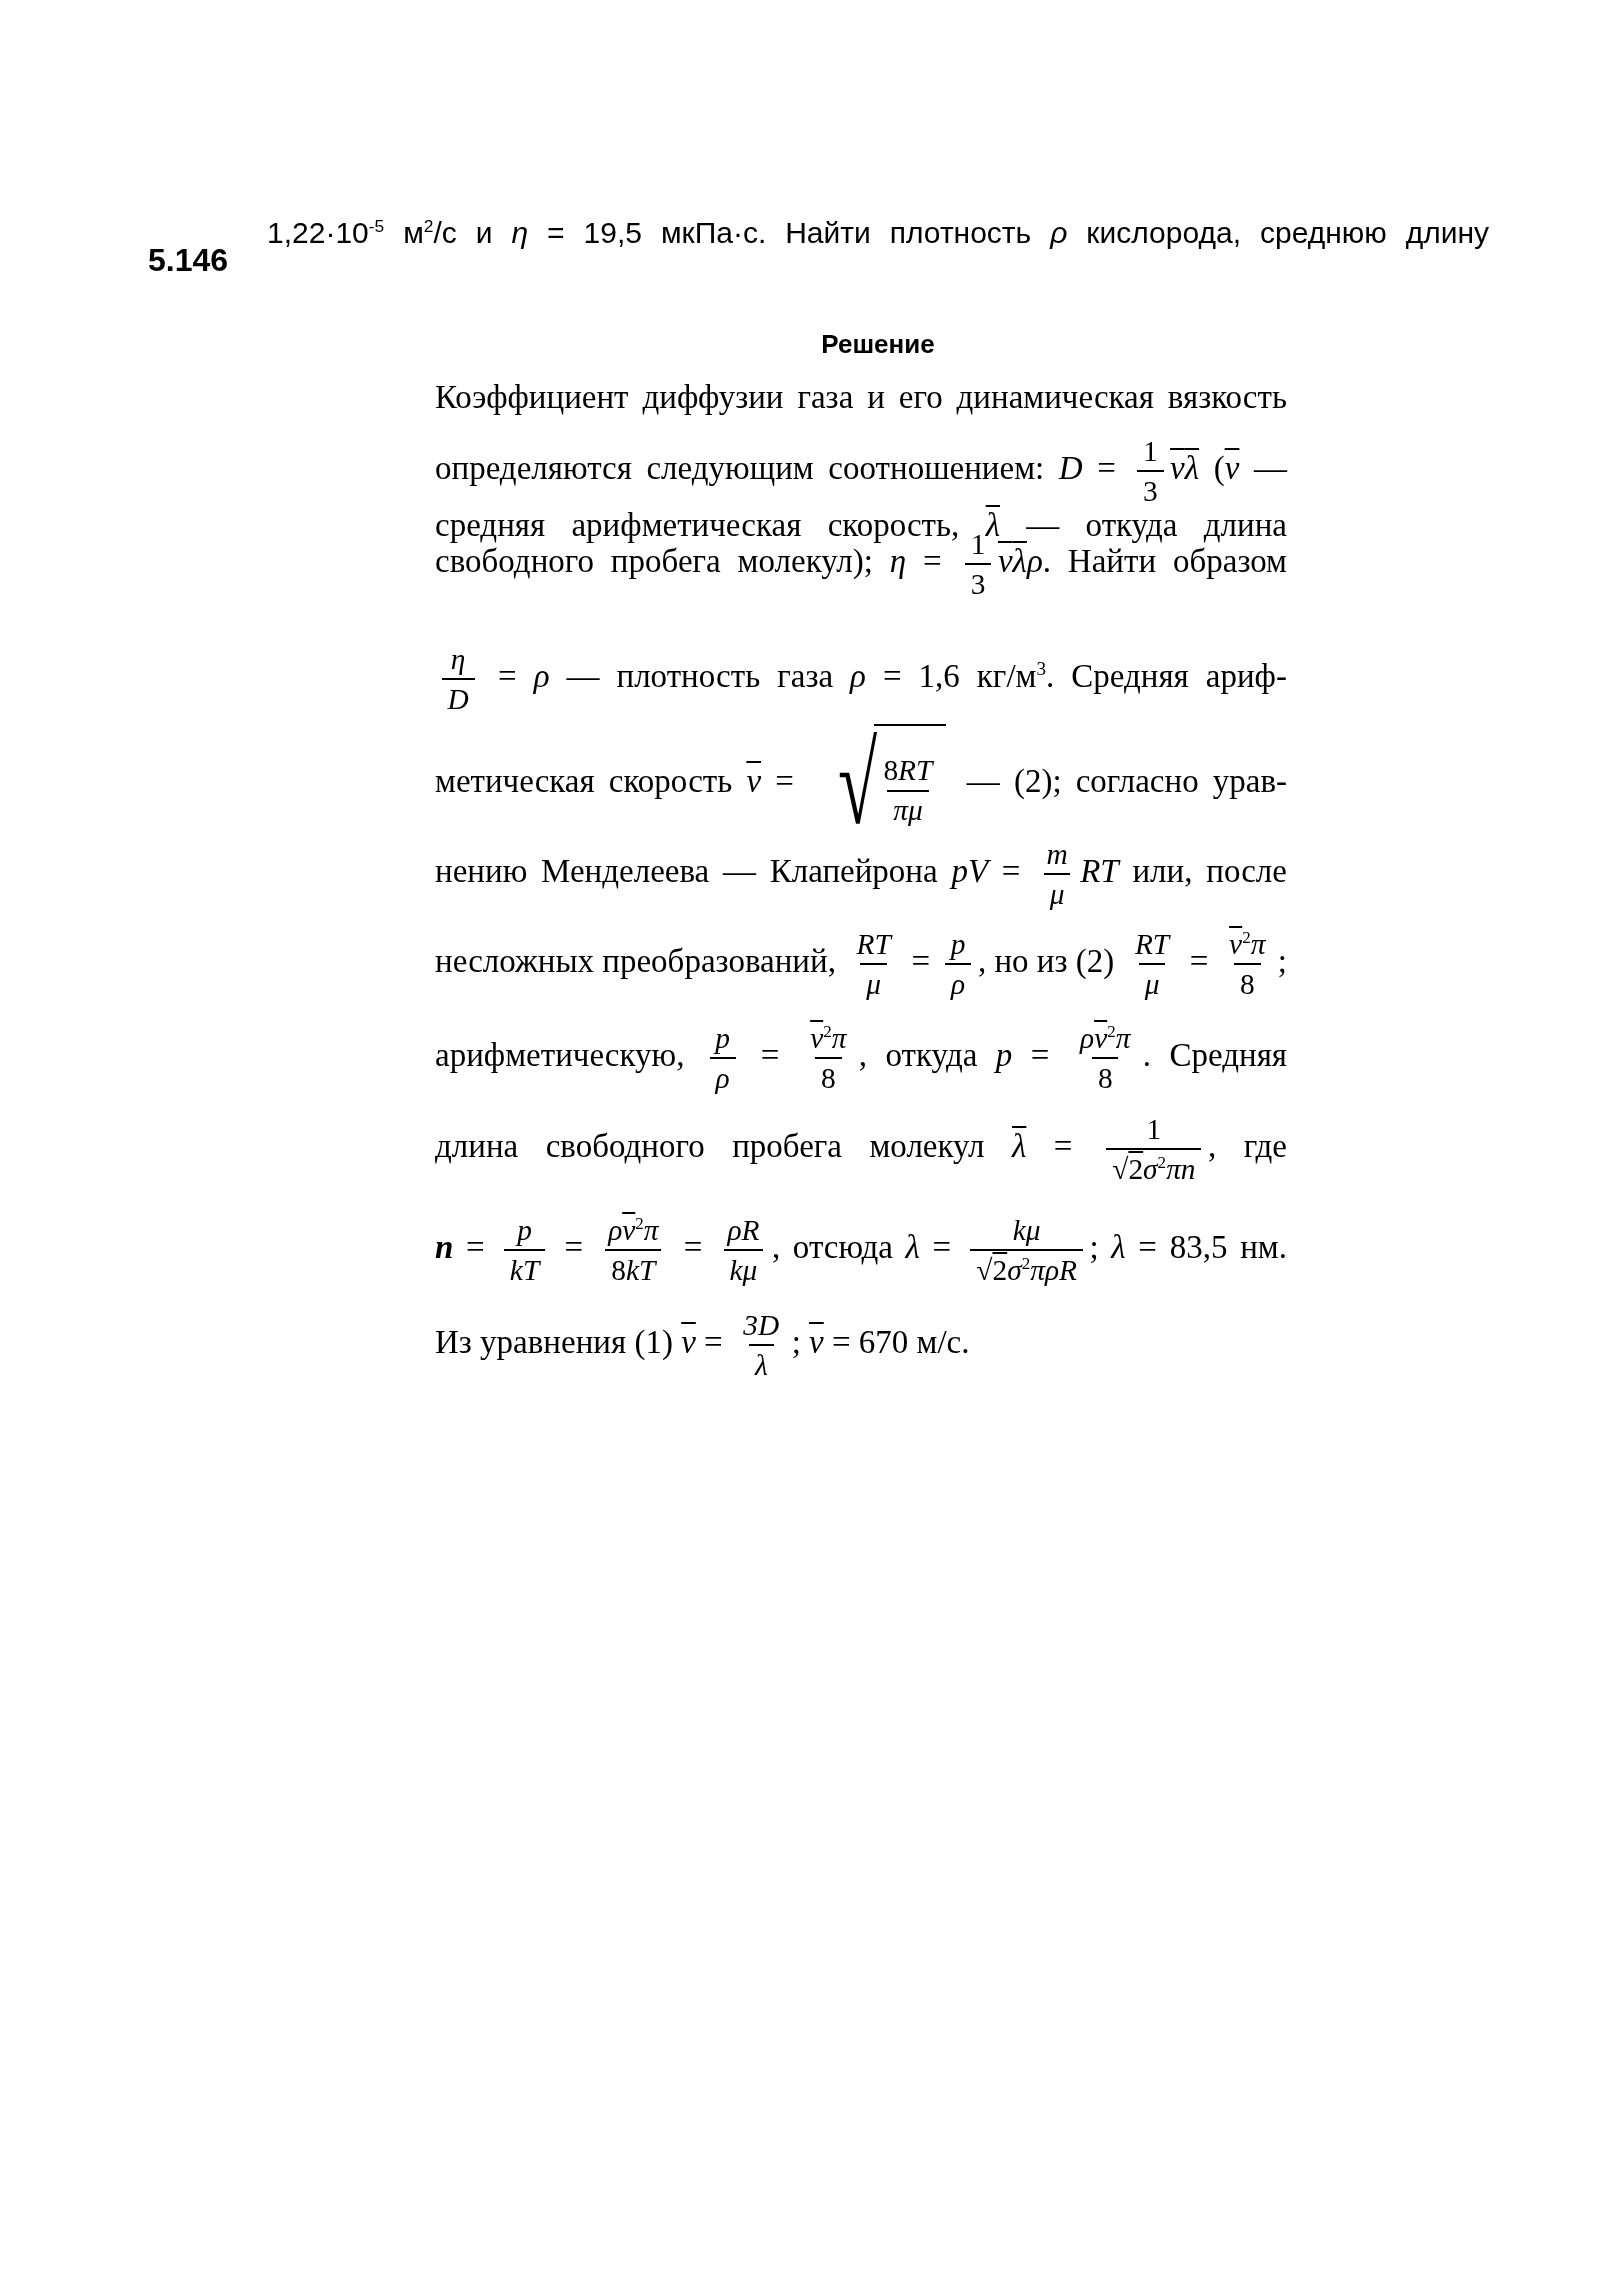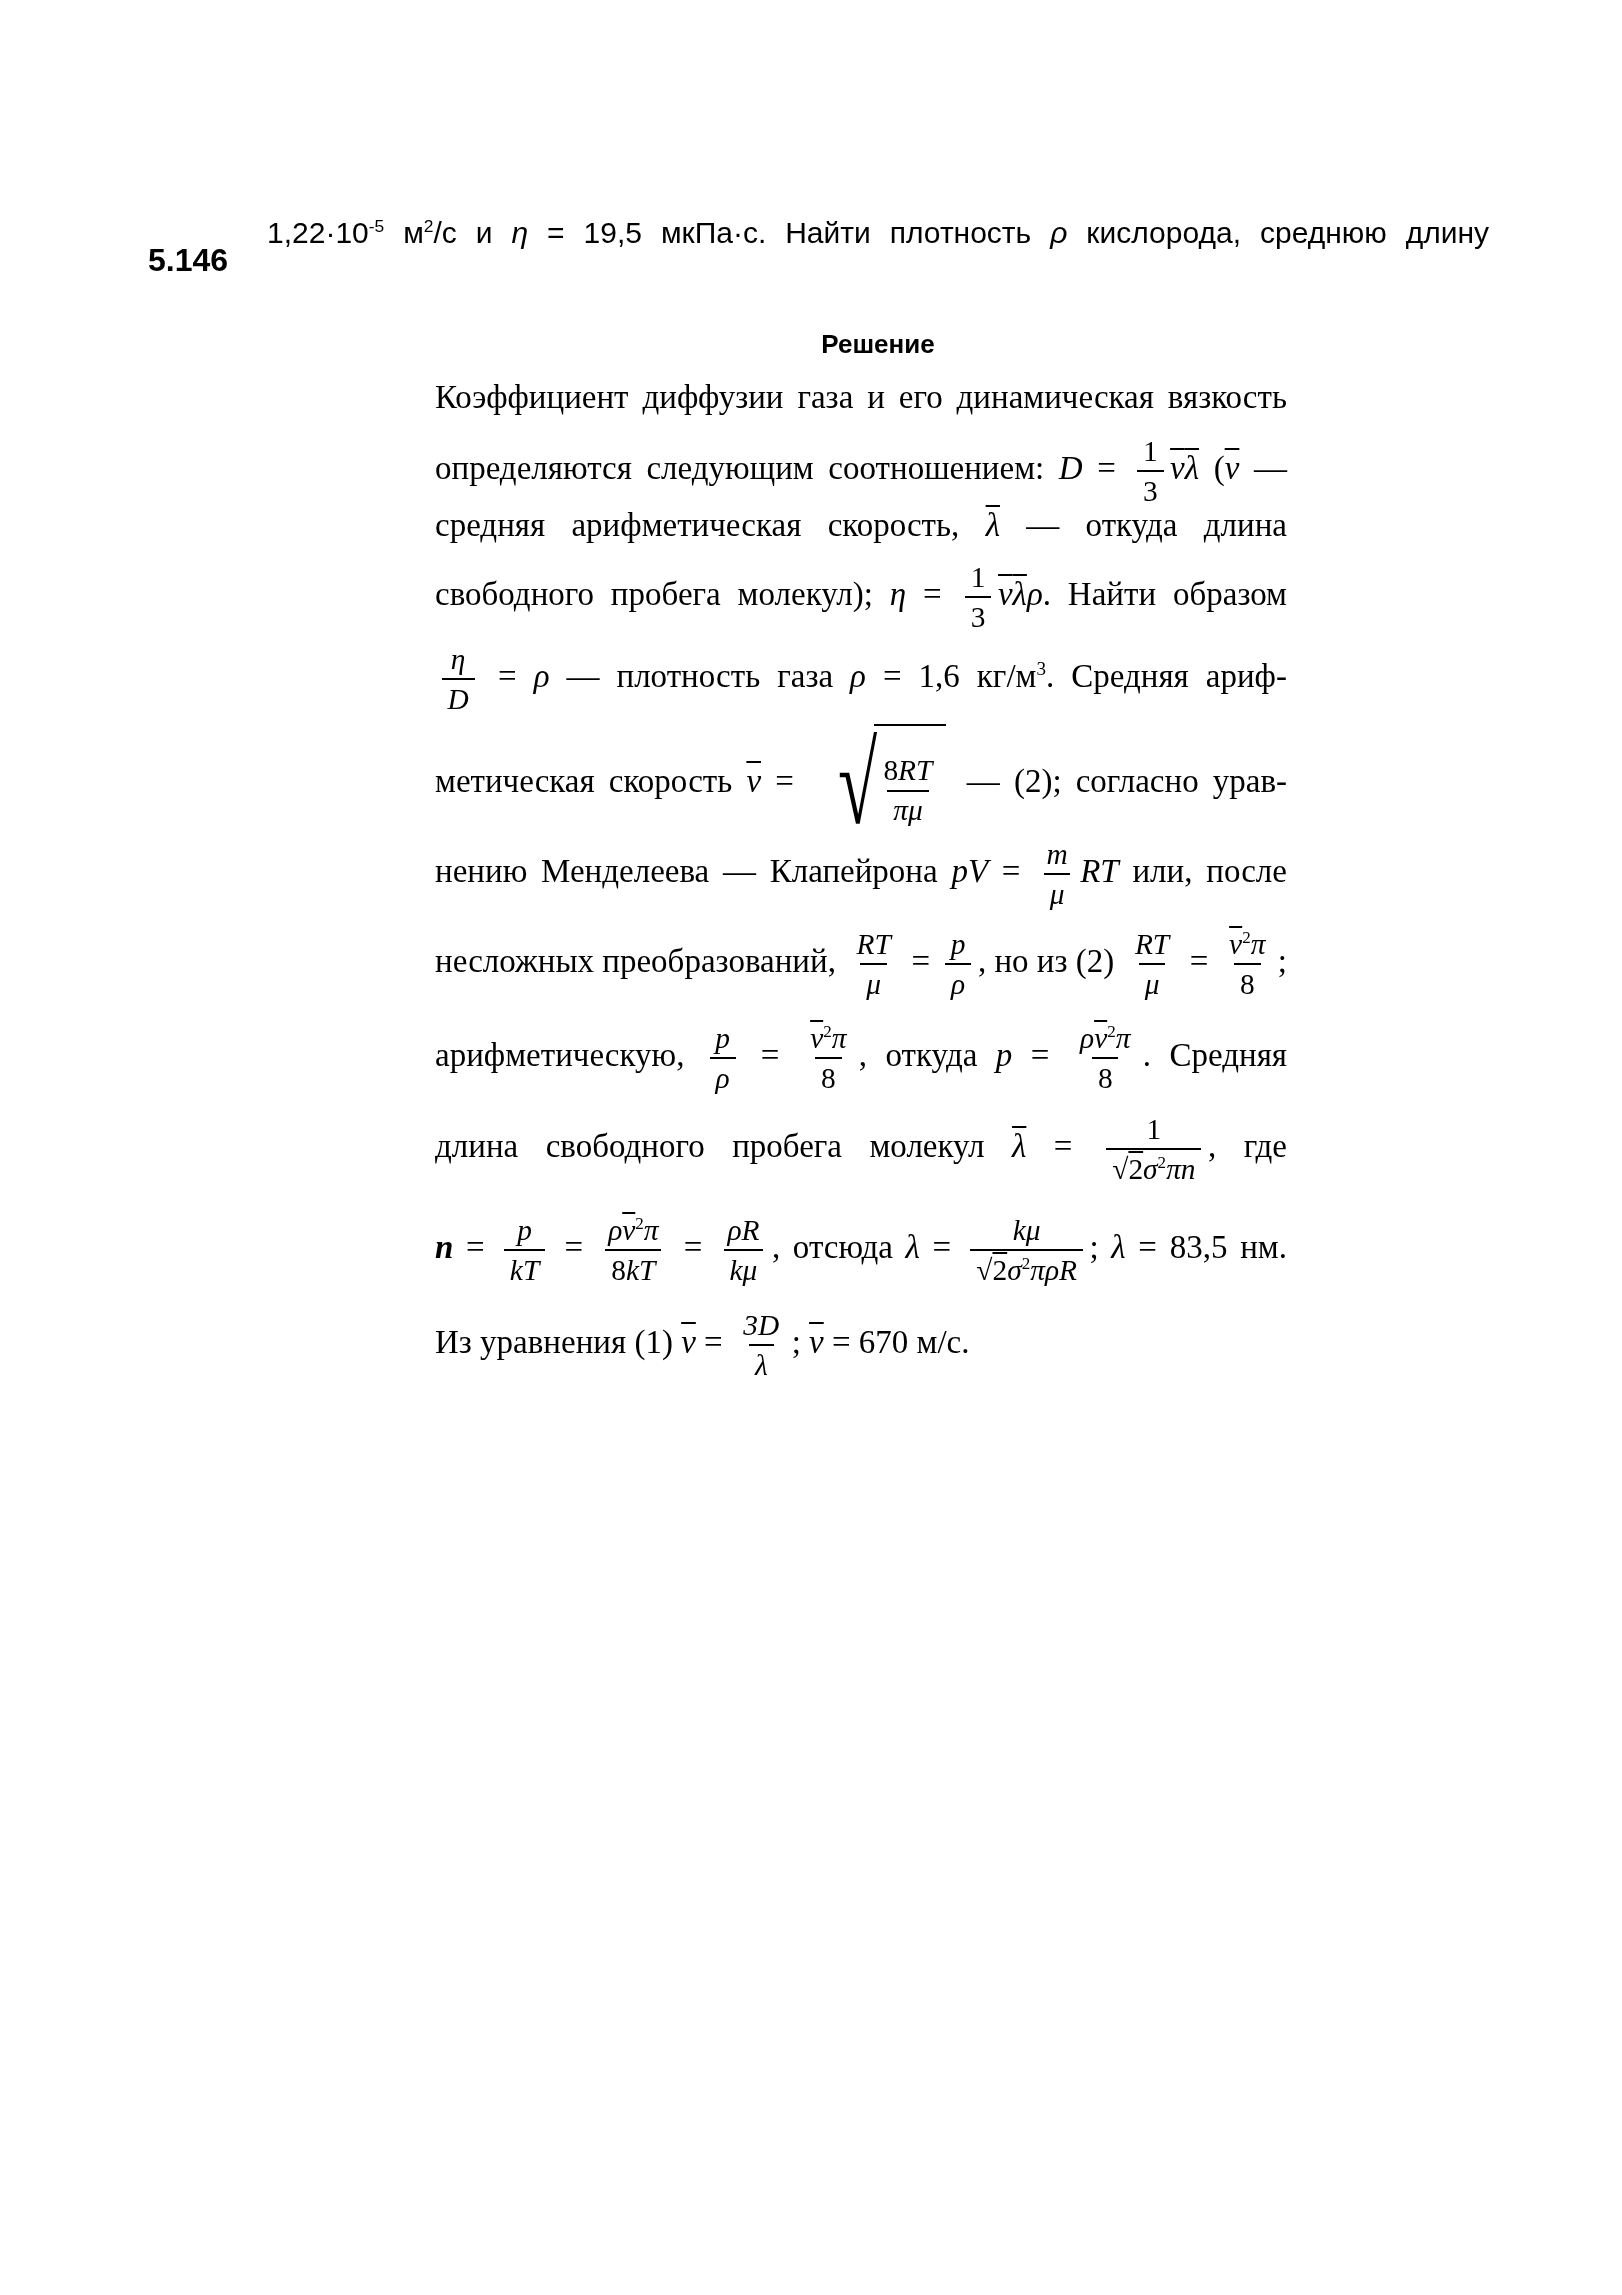--- a/index.html
+++ b/index.html
@@ -67,21 +67,21 @@
 
   <div class="sline" style="top:376px; line-height:42px;"><span>Коэффициент диффузии газа и его динамическая вязкость</span></div>
 
   <div class="sline" style="top:422px; line-height:92px;"><span>определяются следующим соотношением: </span><span class="it">D</span><span> = </span><span class="frac">
         <span class="nu">1</span>
         <span class="de">3</span>
       </span><span class="nw"><span class="it ov">v</span><span class="it ov">λ</span></span><span> (</span><span class="it ov">v</span><span> —</span></div>
 
   <div class="sline" style="top:504px; line-height:42px;"><span>средняя арифметическая скорость, </span><span class="it ov">λ</span><span> — откуда длина</span></div>
 
-  <div class="sline" style="top:551px; line-height:86px;"><span>свободного пробега молекул); </span><span class="it">η</span><span> = </span><span class="frac">
+  <div class="sline" style="top:518px; line-height:86px;"><span>свободного пробега молекул); </span><span class="it">η</span><span> = </span><span class="frac">
         <span class="nu">1</span>
         <span class="de">3</span>
       </span><span class="nw"><span class="it ov">v</span><span class="it ov">λ</span><span class="it">ρ</span></span><span>. Найти образом</span></div>
 
   <div class="sline" style="top:633px; line-height:86px;"><span class="frac">
         <span class="nu it">η</span>
         <span class="de it">D</span>
       </span><span> = </span><span class="it">ρ</span><span> — плотность газа </span><span class="it">ρ</span><span> = 1,6 кг/м</span><sup class="s">3</sup><span>. Средняя ариф-</span></div>
 
   <div class="sline" style="top:724px; line-height:113px;"><span>метическая скорость </span><span class="it ov">v</span><span> = </span><span class="sqrt">

